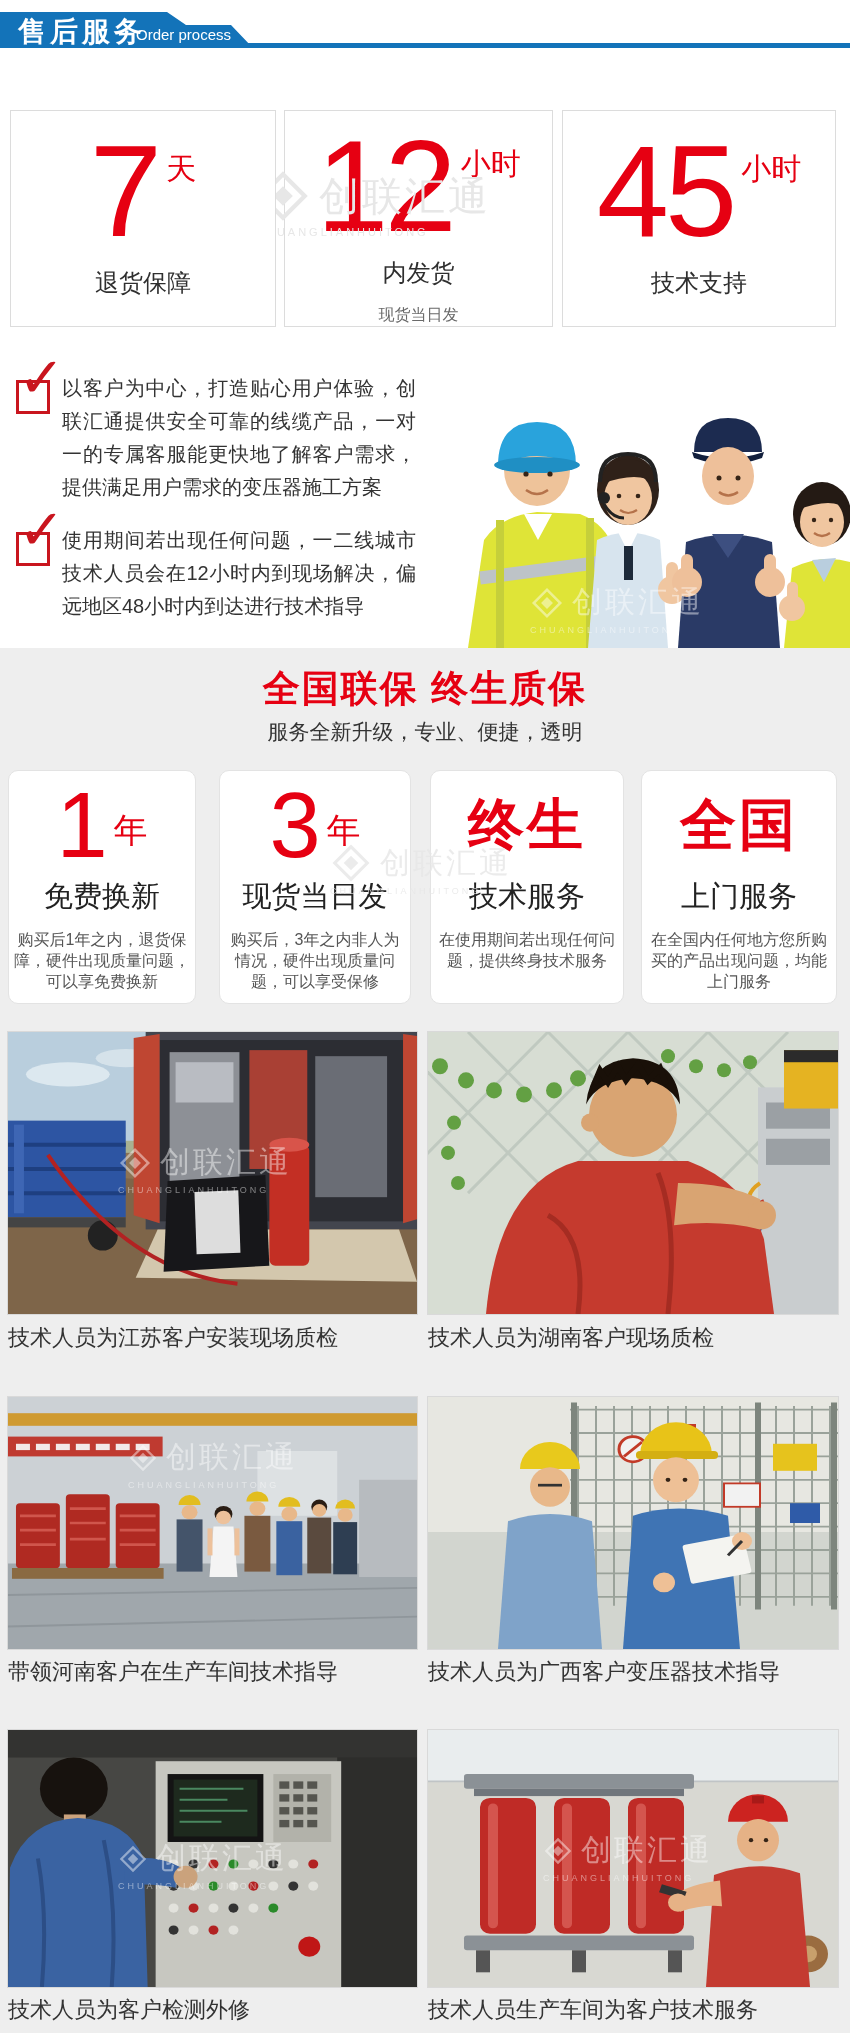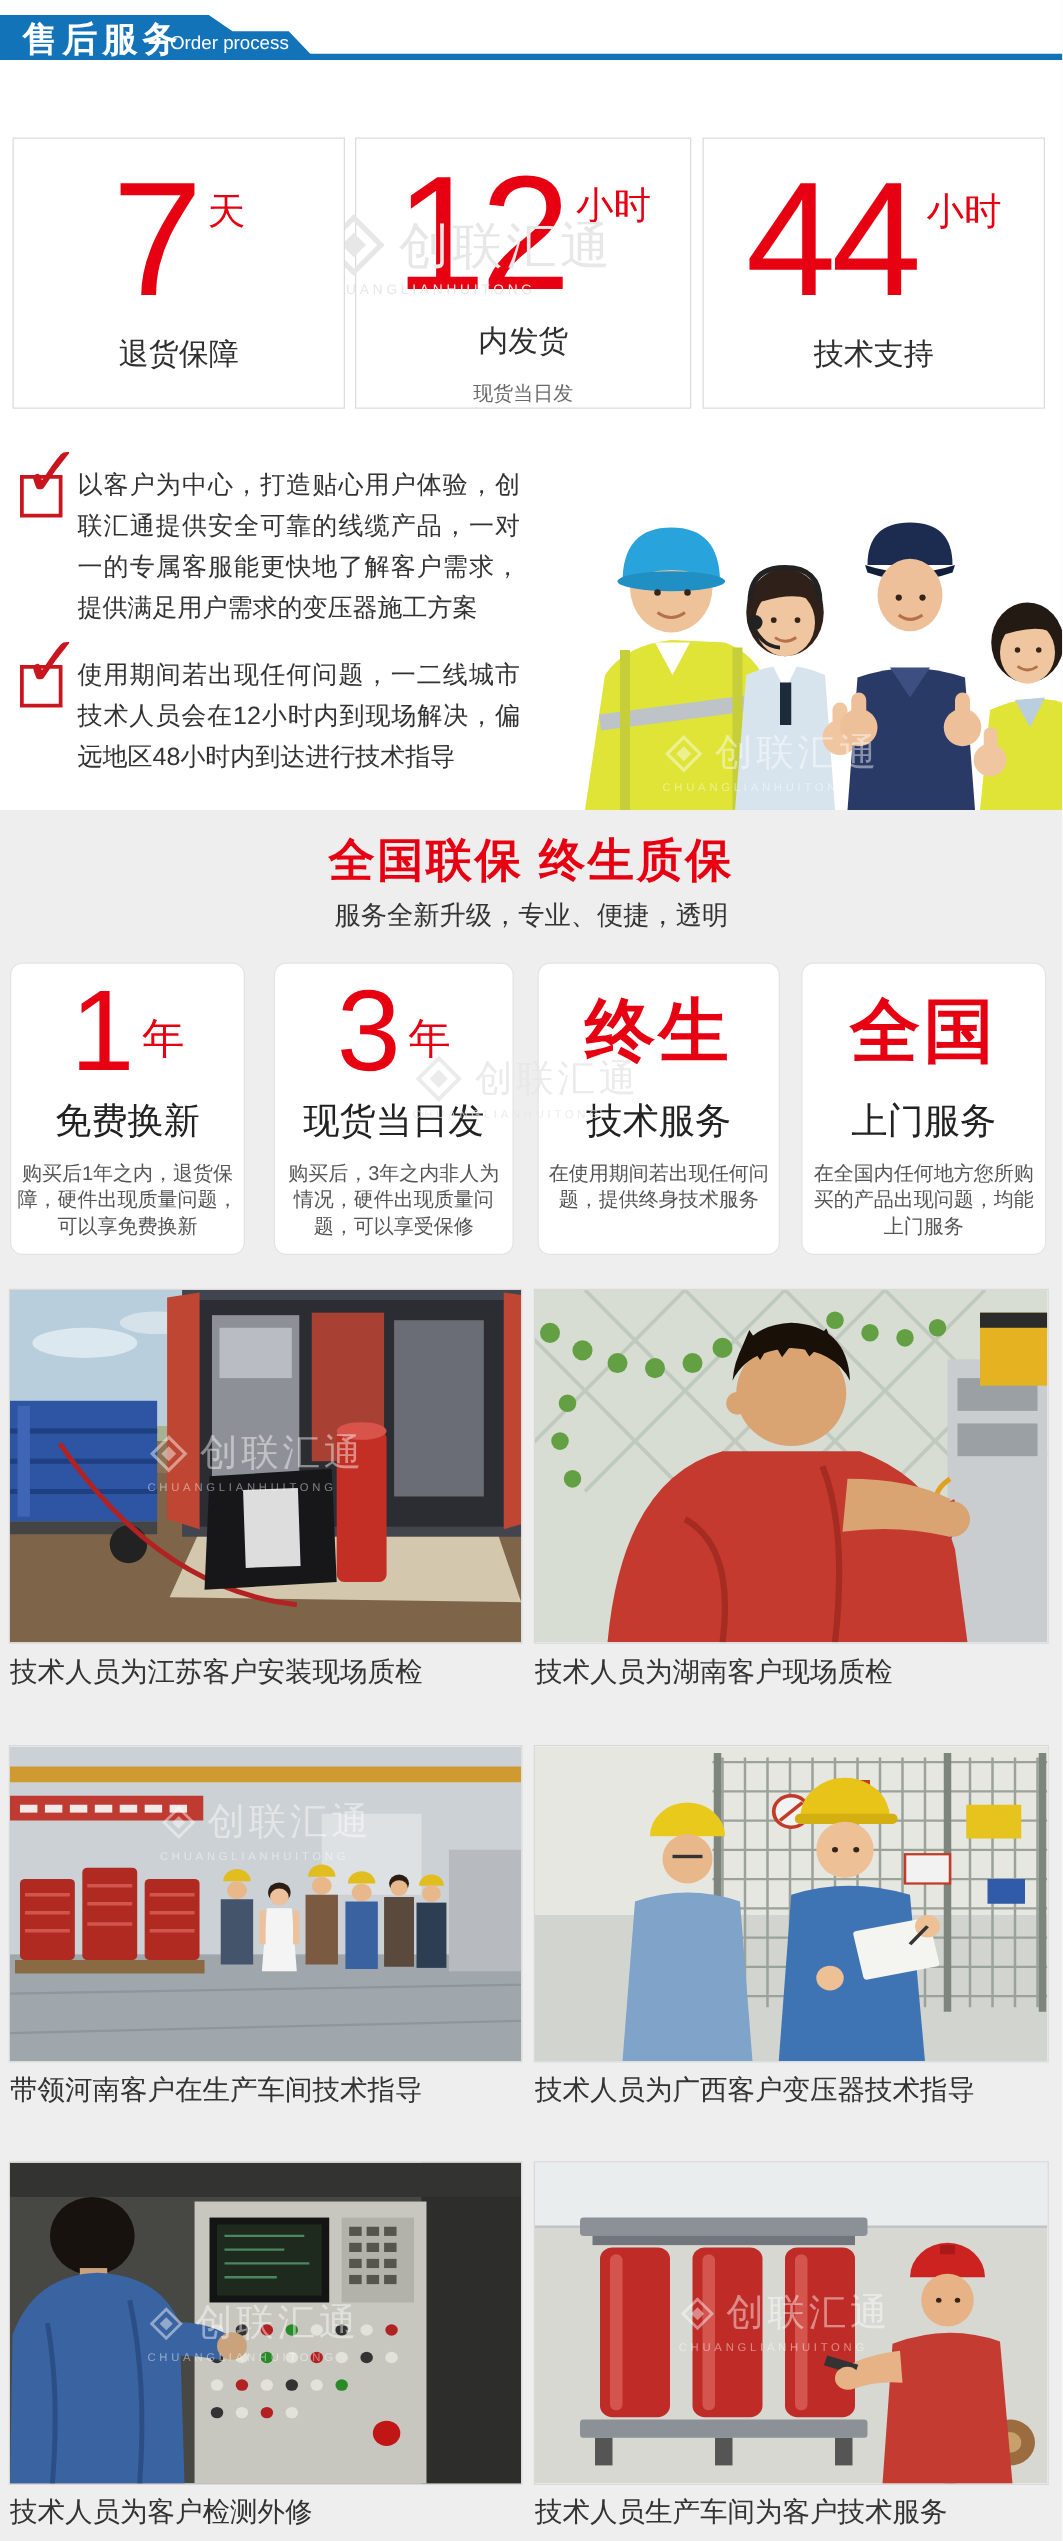--- a/index.html
+++ b/index.html
@@ -90,21 +90,21 @@
   <div class="stat-card" style="left:284px;width:267px;background:transparent;">
     <div class="stat-num-row">
       <span class="stat-num">12</span>
       <span class="stat-unit">小时</span>
     </div>
     <div class="stat-label">内发货</div>
     <div class="stat-sublabel">现货当日发</div>
   </div>
   <div class="stat-card" style="left:562px;width:272px;z-index:6;">
     <div class="stat-num-row">
-      <span class="stat-num">44</span>
+      <span class="stat-num">45</span>
       <span class="stat-unit">小时</span>
     </div>
     <div class="stat-label">技术支持</div>
   </div>
 
   <div class="check-icon" style="left:16px;top:366px;">
     <span class="check-box"></span>
     <span class="check-tick">✓</span>
   </div>
   <div class="check-text" style="left:62px;top:372px;">以客户为中心，打造贴心用户体验，创联汇通提供安全可靠的线缆产品，一对一的专属客服能更快地了解客户需求，提供满足用户需求的变压器施工方案</div>

